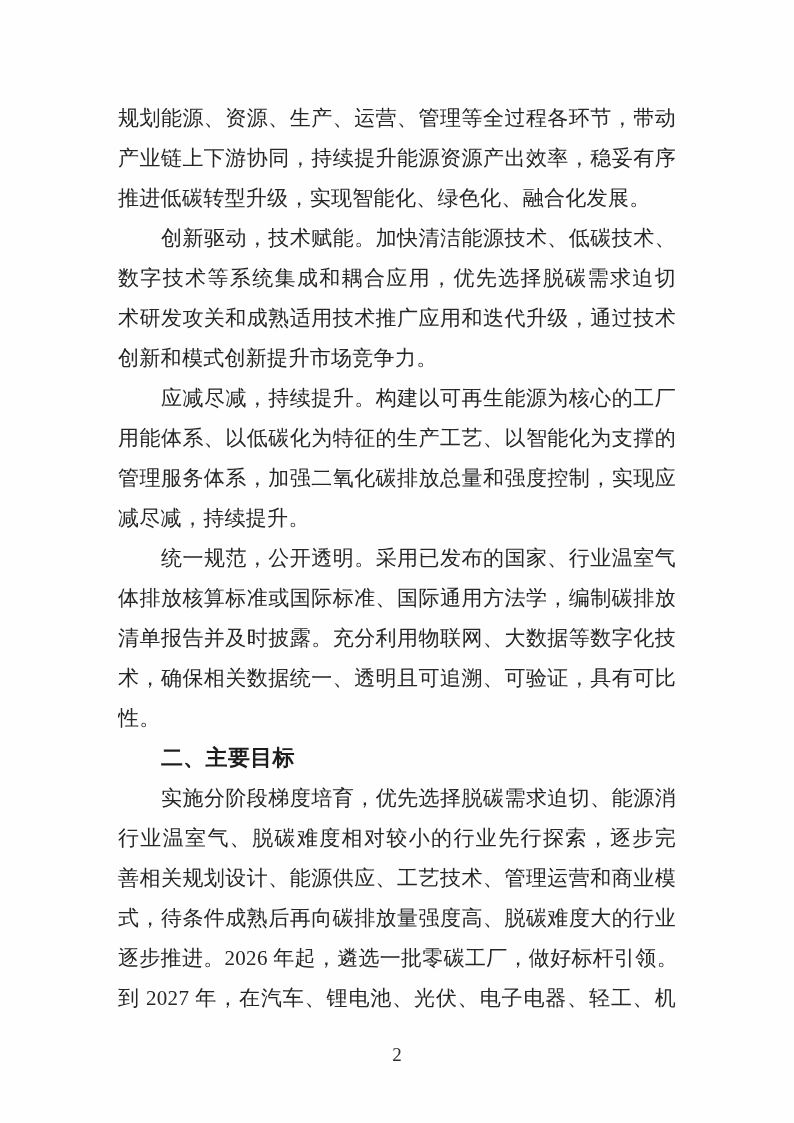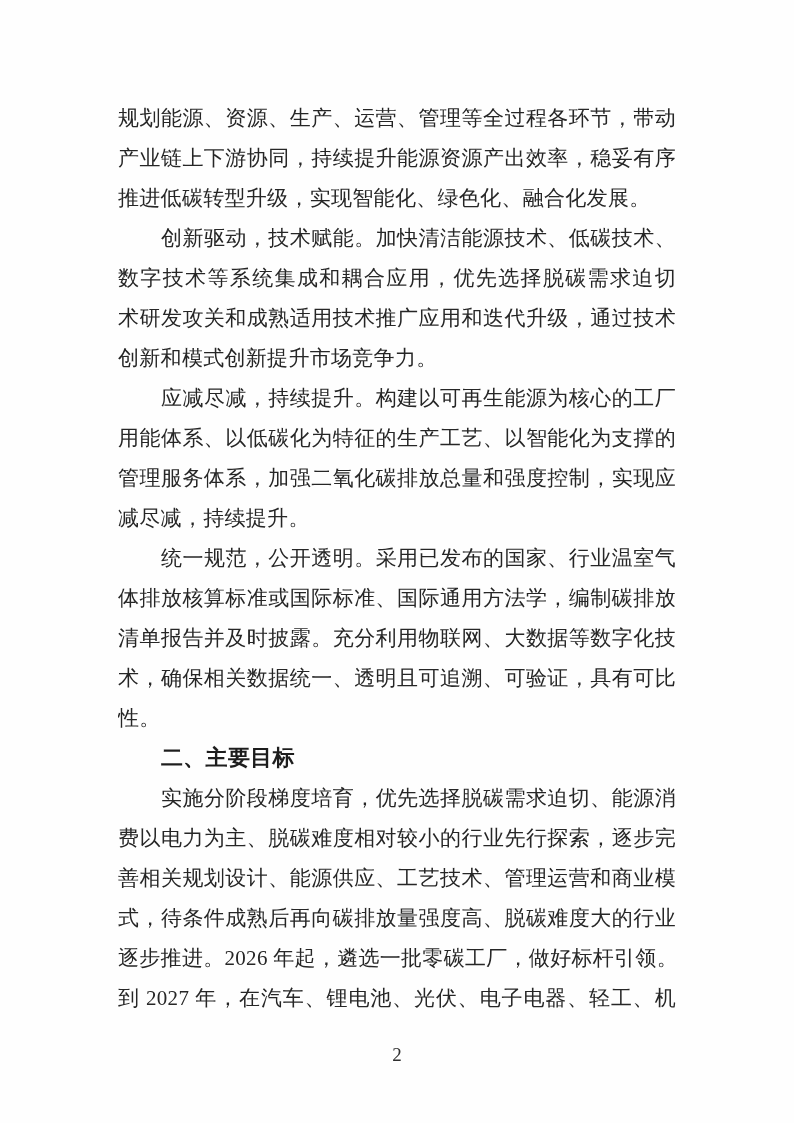--- a/index.html
+++ b/index.html
@@ -99,21 +99,21 @@
       <div class="ln">体排放核算标准或国际标准、国际通用方法学，编制碳排放</div>
       <div class="ln">清单报告并及时披露。充分利用物联网、大数据等数字化技</div>
       <div class="ln">术，确保相关数据统一、透明且可追溯、可验证，具有可比</div>
       <div class="ln lastline">性。</div>
     </div>
 
     <div class="ln heading indent">二、主要目标</div>
 
     <div class="para">
       <div class="ln indent">实施分阶段梯度培育，优先选择脱碳需求迫切、能源消</div>
-      <div class="ln">费以电力为主、脱碳难度相对较小的行业先行探索，逐步完</div>
+      <div class="ln">行业温室气、脱碳难度相对较小的行业先行探索，逐步完</div>
       <div class="ln">善相关规划设计、能源供应、工艺技术、管理运营和商业模</div>
       <div class="ln">式，待条件成熟后再向碳排放量强度高、脱碳难度大的行业</div>
       <div class="ln">逐步推进。2026 年起，遴选一批零碳工厂，做好标杆引领。</div>
       <div class="ln">到 2027 年，在汽车、锂电池、光伏、电子电器、轻工、机</div>
     </div>
 
   </div>
 
   <div class="page-number">2</div>
 </div>

